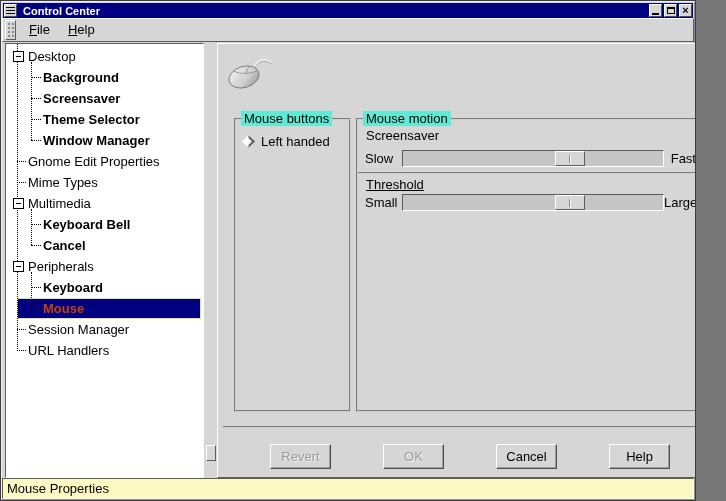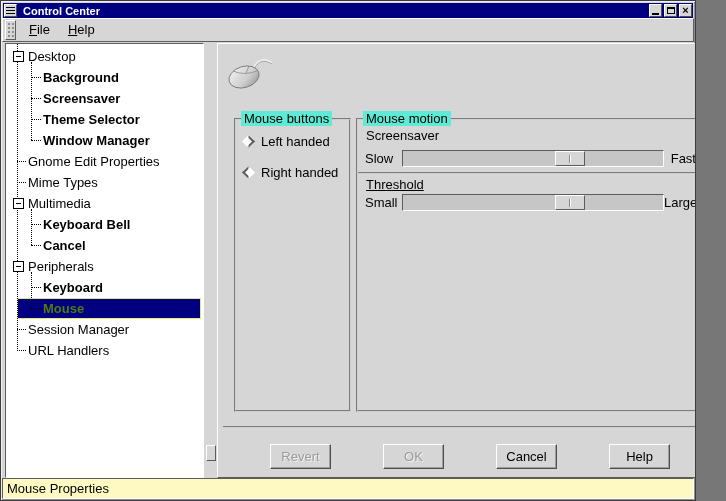--- a/index.html
+++ b/index.html
@@ -44,21 +44,21 @@
   .trow .tlabel{position:relative;z-index:2;}
   .lvl0 .tlabel{margin-left:22px;}
   .lvl1 .tlabel{margin-left:37px;font-weight:bold;}
   .lvl0.leaf::before{content:'';position:absolute;left:11px;top:10px;width:9px;
     border-top:1px dotted #000;z-index:2;}
   .lvl1::before{content:'';position:absolute;left:25px;top:10px;width:10px;
     border-top:1px dotted #000;z-index:2;}
   .expander{position:absolute;left:7px;top:5px;width:11px;height:11px;background:#fff;
     border:1px solid #000;z-index:3;}
   .expander .minus{position:absolute;left:2px;right:2px;top:4px;border-top:1px solid #000;}
-  .trow.selected .tlabel{color:#4d7c0f;}
+  .trow.selected .tlabel{color:#c2410c;}
   .trow.selected::after{content:'';position:absolute;left:11px;right:2px;top:0;bottom:0;
     background:#000080;border:1px solid #e6e67c;z-index:0;}
   
   .gutter{position:absolute;left:203px;top:0;width:12px;height:435px;}
   .grip{position:absolute;left:1px;top:402px;width:10px;height:16px;background:#d6d6d6;
     border:1px solid;border-color:#fff #5c5c5c #5c5c5c #fff;}
   
   .rightpanel{position:absolute;left:215px;top:0;width:506px;height:435px;
     background:#d6d6d6;border:1px solid;border-color:#fff #5c5c5c #5c5c5c #fff;}
   .mouseimg{position:absolute;left:9px;top:11px;}
@@ -213,24 +213,20 @@
         <path d="M6 16 Q 17 21 30 16" fill="none" stroke="#8a8a8a" stroke-width="0.8"></path>
         <path d="M19 18 L 22 11" fill="none" stroke="#8a8a8a" stroke-width="0.8"></path>
       </svg>
 
       <div class="frame frame-buttons">
         <span class="legend">Mouse buttons</span>
         <div class="radio-row">
           <span class="diamond"></span>
           <span class="rlabel">Left handed</span>
         </div>
-        <div class="radio-row">
-          <span class="diamond sel"></span>
-          <span class="rlabel">Right handed</span>
-        </div>
       </div>
 
       <div class="frame frame-motion">
         <span class="legend">Mouse motion</span>
 
         <div class="slabel accel">Screensaver</div>
         <div class="srow" style="top:30px">
           <span class="smin">Slow</span>
           <div class="slider">
             <div class="handle" style="left: 152px;">

